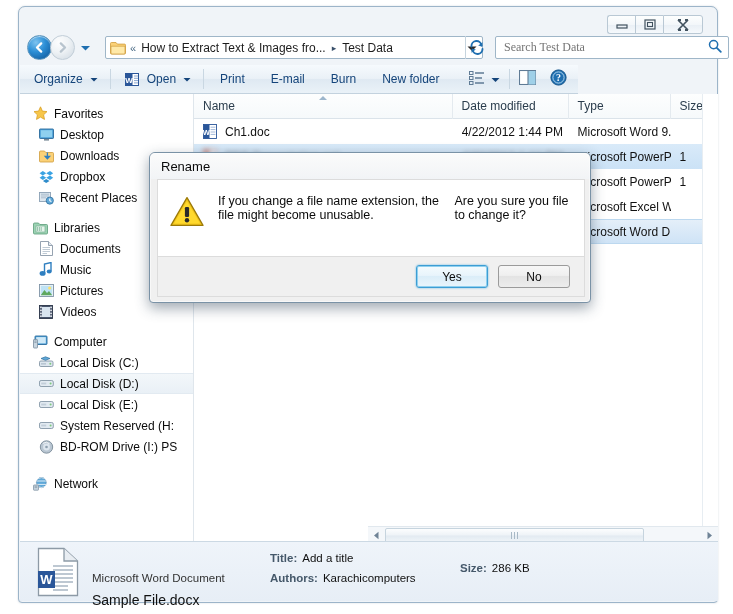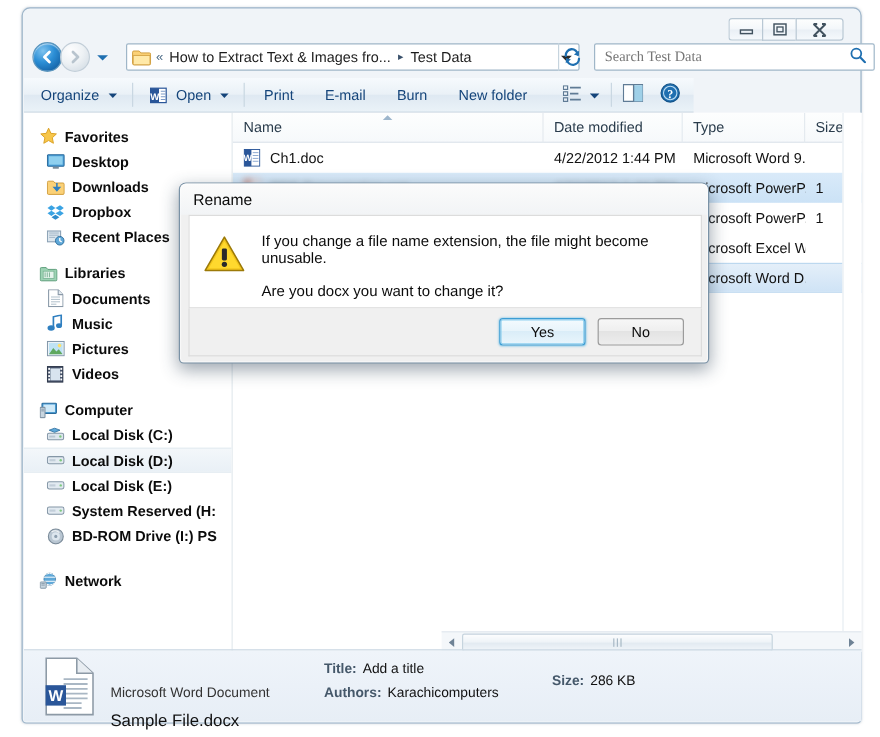--- a/index.html
+++ b/index.html
@@ -117,21 +117,21 @@
     background:#ffffff;box-sizing:border-box;
   }
   .navpane{
     position:absolute;left:0;top:0;width:174px;height:100%;
     background:#ffffff;border-right:1px solid #dfe6ec;
     box-sizing:border-box;overflow:hidden;
   }
   .navgroup{margin-top:9px;}
   .navitem{
     display:flex;align-items:center;height:21px;padding-left:18px;
-    font-size:12px;color:#0b0b0b;white-space:nowrap;font-weight:bold;
+    font-size:12px;color:#0b0b0b;white-space:nowrap;
   }
   .navitem.root{padding-left:12px;}
   .navitem .ico{
     width:16px;height:16px;margin-right:6px;flex:none;
     display:flex;align-items:center;justify-content:center;
   }
   .navitem.sel{
     background:linear-gradient(to bottom,#f3f7fa 0%,#e9f0f6 100%);
     border-top:1px solid #e2eaf1;border-bottom:1px solid #e2eaf1;
     height:19px;
@@ -231,21 +231,21 @@
     font-size:13px;color:#0b0b0b;
     background:linear-gradient(to bottom,rgba(255,255,255,.75) 0%,rgba(243,247,251,.55) 100%);
     border-radius:5px 5px 0 0;
   }
   .dlg-body{
     position:absolute;left:7px;top:26px;width:428px;height:78px;
     background:#ffffff;border:1px solid #dcdcdc;box-sizing:border-box;
     display:flex;align-items:flex-start;padding:14px 12px 0 12px;
   }
   .warnicon{width:34px;height:31px;flex:none;margin-right:14px;margin-top:2px;}
-  .dlg-msgs{display:flex;flex-direction:column;}
+  .dlg-msgs{display:flex;flex-direction:row;}
   .dlg-line1{font-size:12.5px;color:#0b0b0b;margin-bottom:14px;}
   .dlg-line2{font-size:12.5px;color:#0b0b0b;}
   .dlg-footer{
     position:absolute;left:7px;top:104px;width:428px;height:40px;
     background:#f0f0f0;border:1px solid #dcdcdc;border-top:none;
     box-sizing:border-box;
     display:flex;align-items:center;justify-content:flex-end;padding-right:14px;
   }
   .dbtn{
     width:72px;height:23px;font-size:12px;color:#0b0b0b;
@@ -788,21 +788,21 @@
       <div class="warnicon">
         <svg width="34" height="31" viewBox="0 0 34 31">
           <path d="M17 1.6 L33 29.4 H1 Z" fill="#f3c61c" stroke="#9c7a08" stroke-width="1.3" stroke-linejoin="round"></path>
           <path d="M17 5.2 L30 27.6 H4 Z" fill="#ffd92e"></path>
           <rect x="14.9" y="11" width="4.2" height="10" rx="1.2" fill="#2a2a2a"></rect>
           <circle cx="17" cy="24.3" r="2.2" fill="#2a2a2a"></circle>
         </svg>
       </div>
       <div class="dlg-msgs">
         <div class="dlg-line1">If you change a file name extension, the file might become unusable.</div>
-        <div class="dlg-line2">Are you docx you want to change it?</div>
+        <div class="dlg-line2">Are you sure you file to change it?</div>
       </div>
     </div>
 
     <div class="dlg-footer">
       <div class="dbtn focus">Yes</div>
       <div class="dbtn">No</div>
     </div>
   </div>
 
 </div>

